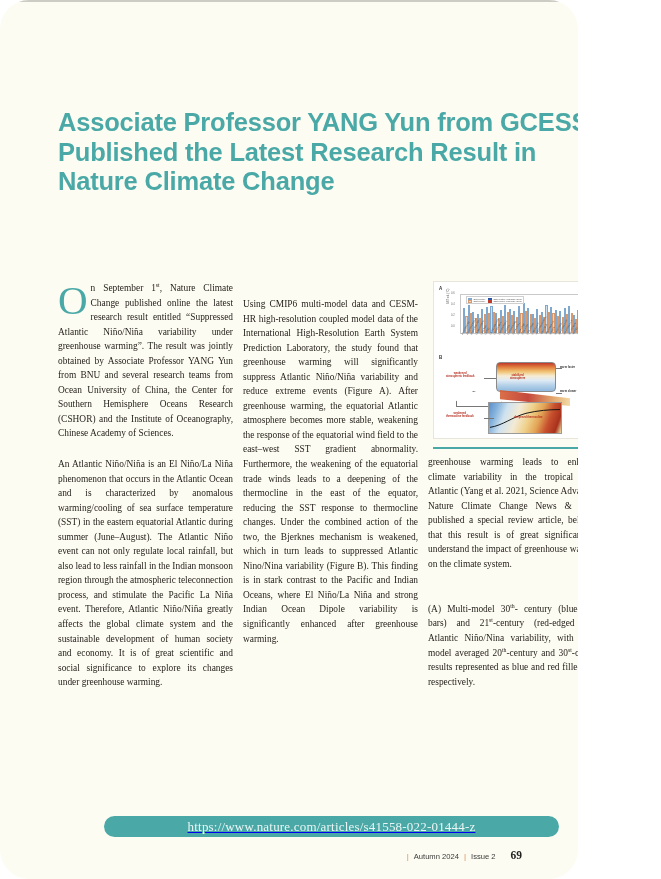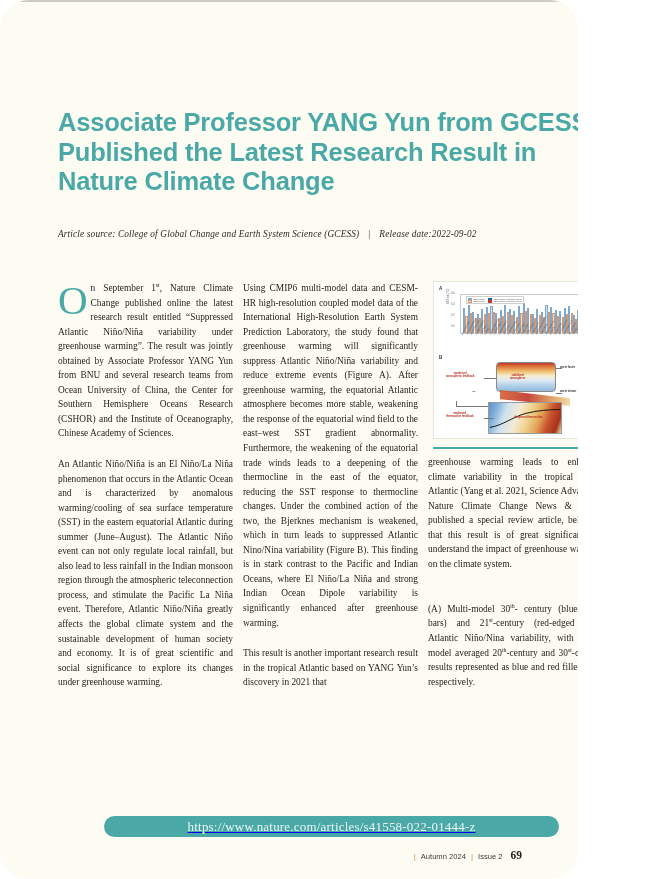--- a/index.html
+++ b/index.html
@@ -337,55 +337,51 @@
     font-family: "Liberation Sans", sans-serif;
     font-size: 7.6px;
     color: #3a3a3a;
   }
   #footer-meta .pipe { color: #d88b52; font-size: 8px; }
   #page-number {
     font-family: "Liberation Serif", serif;
     font-size: 11.5px;
     font-weight: bold;
     color: #222;
-    margin-left: 3px;
+    margin-left: 10px;
   }
 
   #top-edge {
     position: absolute;
     left: 0; top: 0;
     width: 661px; height: 2px;
     background: #cdccc4;
   }
 </style>
 </head>
 <body>
 
 <div id="page">
 
   <div id="top-edge"></div>
 
   <div id="header">
     <h1 id="page-title">Associate Professor YANG Yun from GCESS Published the Latest Research Result in Nature Climate Change</h1>
   </div>
 
-  <div id="byline">
-    <span>Article source: College of Global Change and Earth System Science (GCESS)</span><span class="sep">|</span><span>Release date:2022-09-02</span>
-  </div>
 
   <div id="col1" class="col">
     <p class="para lead">
       <span id="dropcap">O</span><span>n September 1</span><sup>st</sup><span>, Nature Climate Change published online the latest research result entitled “Suppressed Atlantic Niño/Niña variability under greenhouse warming”. The result was jointly obtained by Associate Professor YANG Yun from BNU and several research teams from Ocean University of China, the Center for Southern Hemisphere Oceans Research (CSHOR) and the Institute of Oceanography, Chinese Academy of Sciences.</span>
     </p>
     <p class="para">An Atlantic Niño/Niña is an El Niño/La Niña phenomenon that occurs in the Atlantic Ocean and is characterized by anomalous warming/cooling of sea surface temperature (SST) in the eastern equatorial Atlantic during summer (June–August). The Atlantic Niño event can not only regulate local rainfall, but also lead to less rainfall in the Indian monsoon region through the atmospheric teleconnection process, and stimulate the Pacific La Niña event. Therefore, Atlantic Niño/Niña greatly affects the global climate system and the sustainable development of human society and economy. It is of great scientific and social significance to explore its changes under greenhouse warming.</p>
   </div>
 
   <div id="col2" class="col">
     <p class="para">Using CMIP6 multi-model data and CESM-HR high-resolution coupled model data of the International High-Resolution Earth System Prediction Laboratory, the study found that greenhouse warming will significantly suppress Atlantic Niño/Niña variability and reduce extreme events (Figure A). After greenhouse warming, the equatorial Atlantic atmosphere becomes more stable, weakening the response of the equatorial wind field to the east–west SST gradient abnormality. Furthermore, the weakening of the equatorial trade winds leads to a deepening of the thermocline in the east of the equator, reducing the SST response to thermocline changes. Under the combined action of the two, the Bjerknes mechanism is weakened, which in turn leads to suppressed Atlantic Nino/Nina variability (Figure B). This finding is in stark contrast to the Pacific and Indian Oceans, where El Niño/La Niña and strong Indian Ocean Dipole variability is significantly enhanced after greenhouse warming.</p>
-    <p class="para">This result is another important research result in the tropical Atlantic based on YANG Yun’s discovery in 2021 that</p>
   </div>
 
   <div id="figure">
 
     <span id="panel-a-label">A</span>
     <span id="panel-b-label">B</span>
 
     <div id="panel-a">
 
       <span id="y-axis-label">SST s.d. (°C)</span>

